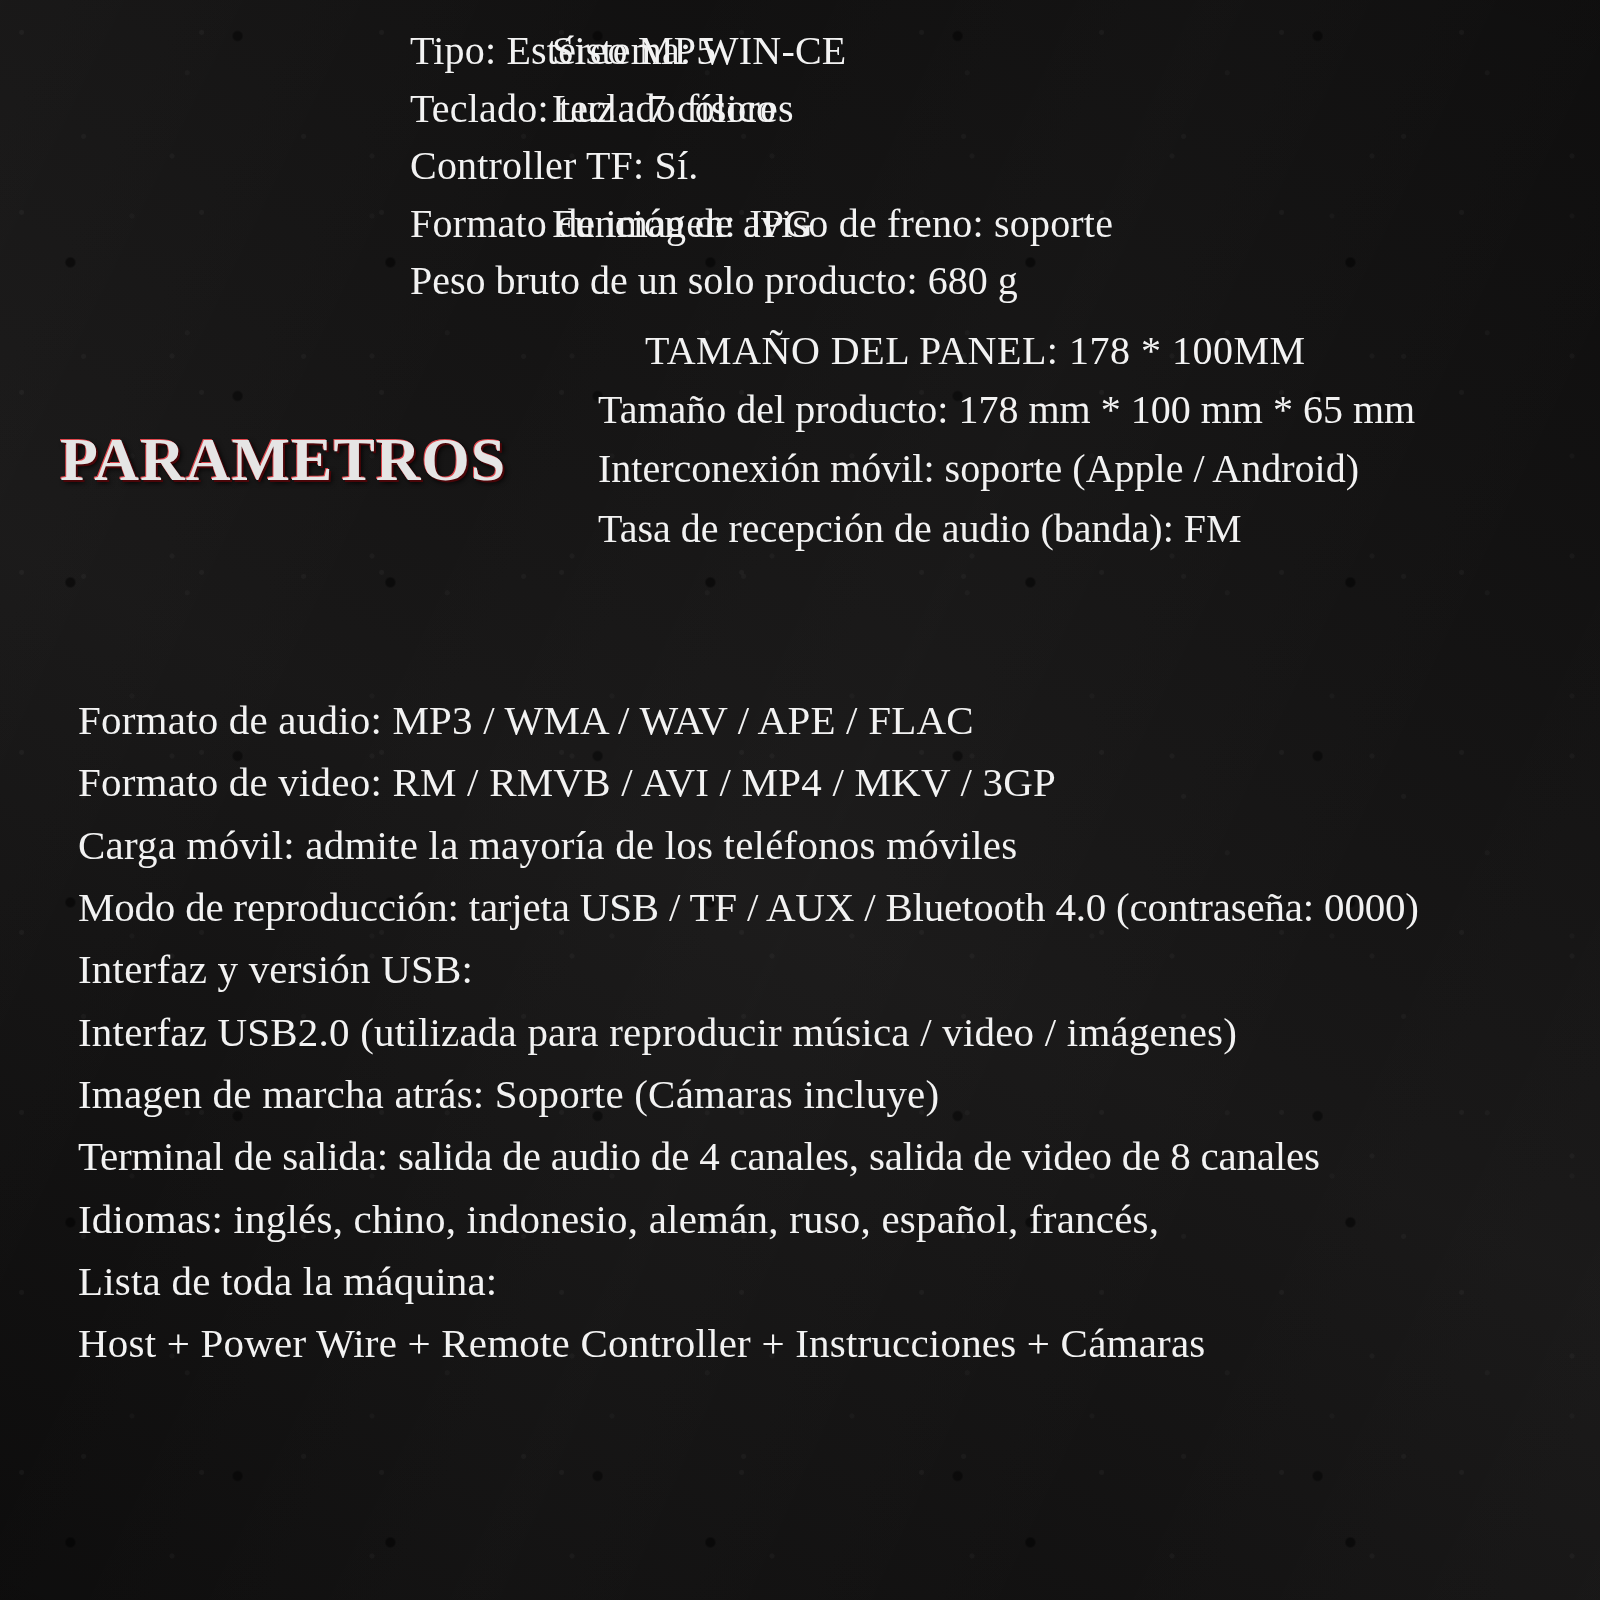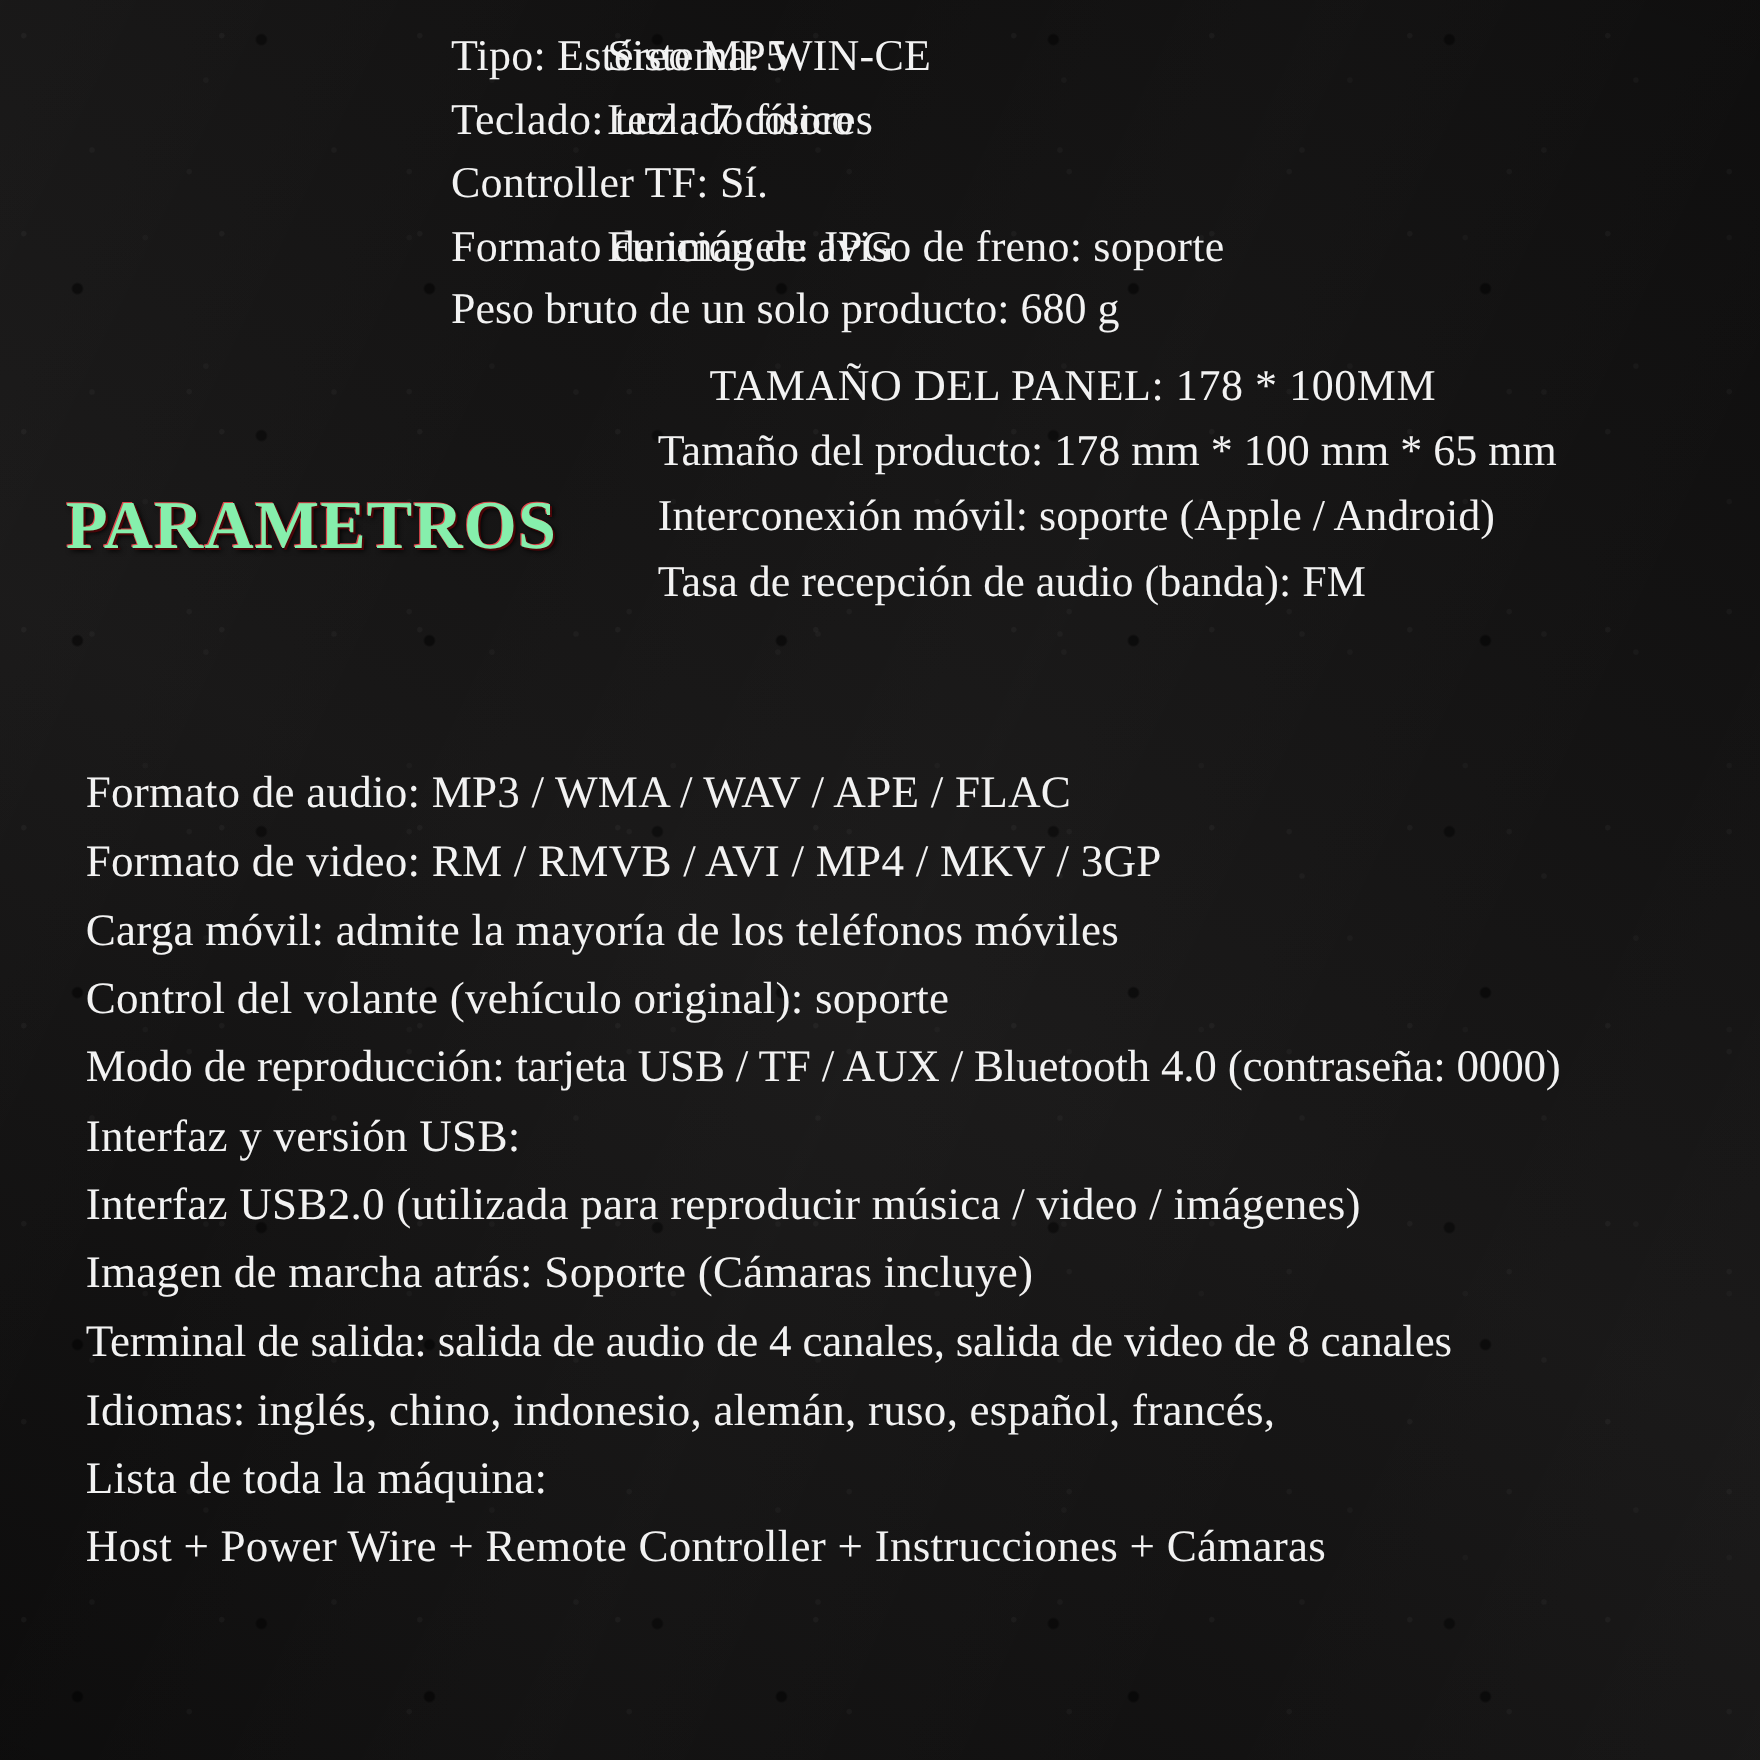--- a/index.html
+++ b/index.html
@@ -85,25 +85,25 @@
     font-size: 40px;
     line-height: 1.48;
     padding-left: 598px;
     white-space: nowrap;
   }
 
   
   .parametros {
     position: absolute;
     left: 60px;
-    top: 443px;
+    top: 424px;
     font-size: 62px;
     font-weight: bold;
     letter-spacing: 1px;
-    color: #86efac;
+    color: #e5e5e5;
     text-shadow:
       2px 2px 0 #4a0508,
       -1px -1px 0 #e0474d,
       3px 3px 5px rgba(0,0,0,0.85);
     font-family: "Liberation Serif", serif;
     white-space: nowrap;
   }
 
   
   .bottom-block {
@@ -159,21 +159,20 @@
     <div class="right-block-line">Tasa de recepción de audio (banda): FM</div>
 
   </div>
 
   <div class="parametros">PARAMETROS</div>
 
   <div class="bottom-block">
     <div class="spec-line">Formato de audio: MP3 / WMA / WAV / APE / FLAC</div>
     <div class="spec-line">Formato de video: RM / RMVB / AVI / MP4 / MKV / 3GP</div>
     <div class="spec-line">Carga móvil: admite la mayoría de los teléfonos móviles</div>
-    <div class="spec-line">Control del volante (vehículo original): soporte</div>
     <div class="spec-line tight">Modo de reproducción:  tarjeta USB / TF / AUX / Bluetooth 4.0 (contraseña: 0000)</div>
     <div class="spec-line">Interfaz y versión USB:</div>
     <div class="spec-line">Interfaz USB2.0 (utilizada para reproducir música / video / imágenes)</div>
     <div class="spec-line">Imagen de marcha atrás: Soporte (Cámaras incluye)</div>
     <div class="spec-line tight">Terminal de salida: salida de audio de 4 canales, salida de video de 8 canales</div>
     <div class="spec-line">Idiomas: inglés, chino, indonesio, alemán, ruso, español, francés,</div>
     <div class="spec-line">Lista de toda la máquina:</div>
     <div class="spec-line">Host + Power Wire + Remote Controller + Instrucciones + Cámaras</div>
   </div>
 

